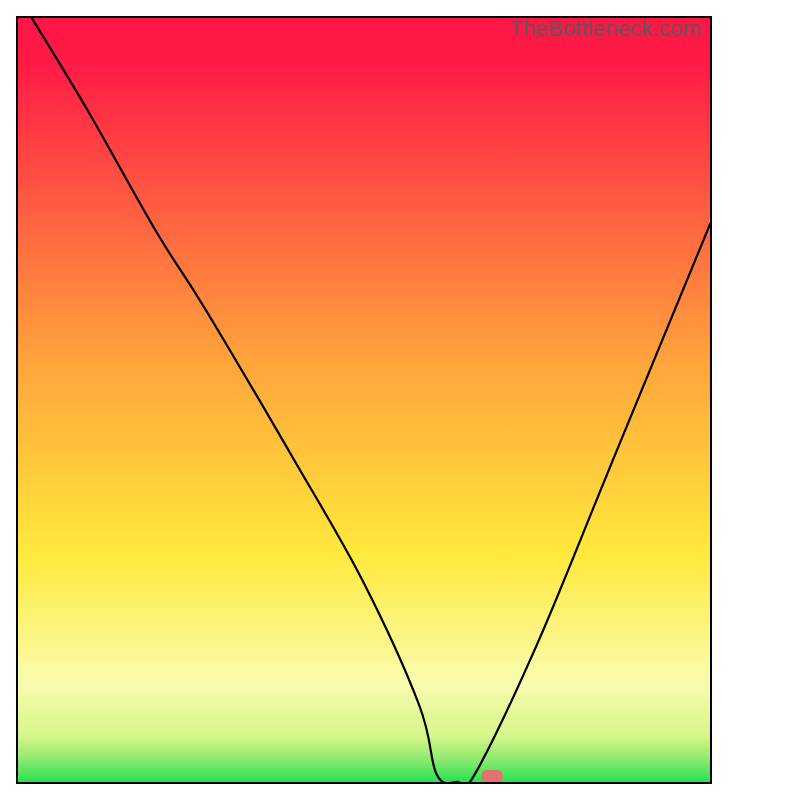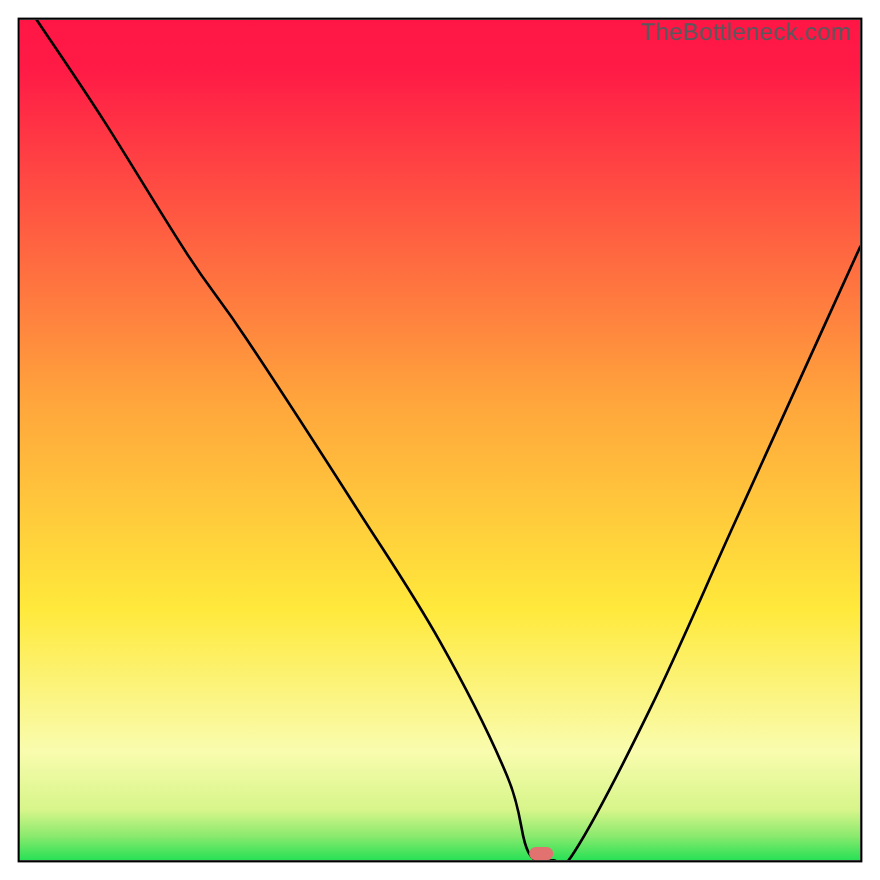--- a/index.html
+++ b/index.html
@@ -7,21 +7,21 @@
     padding: 0;
     width: 800px;
     height: 800px;
     background: #ffffff;
     font-family: Arial, Helvetica, sans-serif;
   }
   .frame {
     position: absolute;
     left: 16px;
     top: 16px;
-    width: 768px;
+    width: 696px;
     height: 768px;
     border: 2px solid #000;
     box-sizing: border-box;
     overflow: hidden;
   }
   .watermark {
     position: absolute;
     top: -2px;
     right: 8px;
     font-size: 22px;

